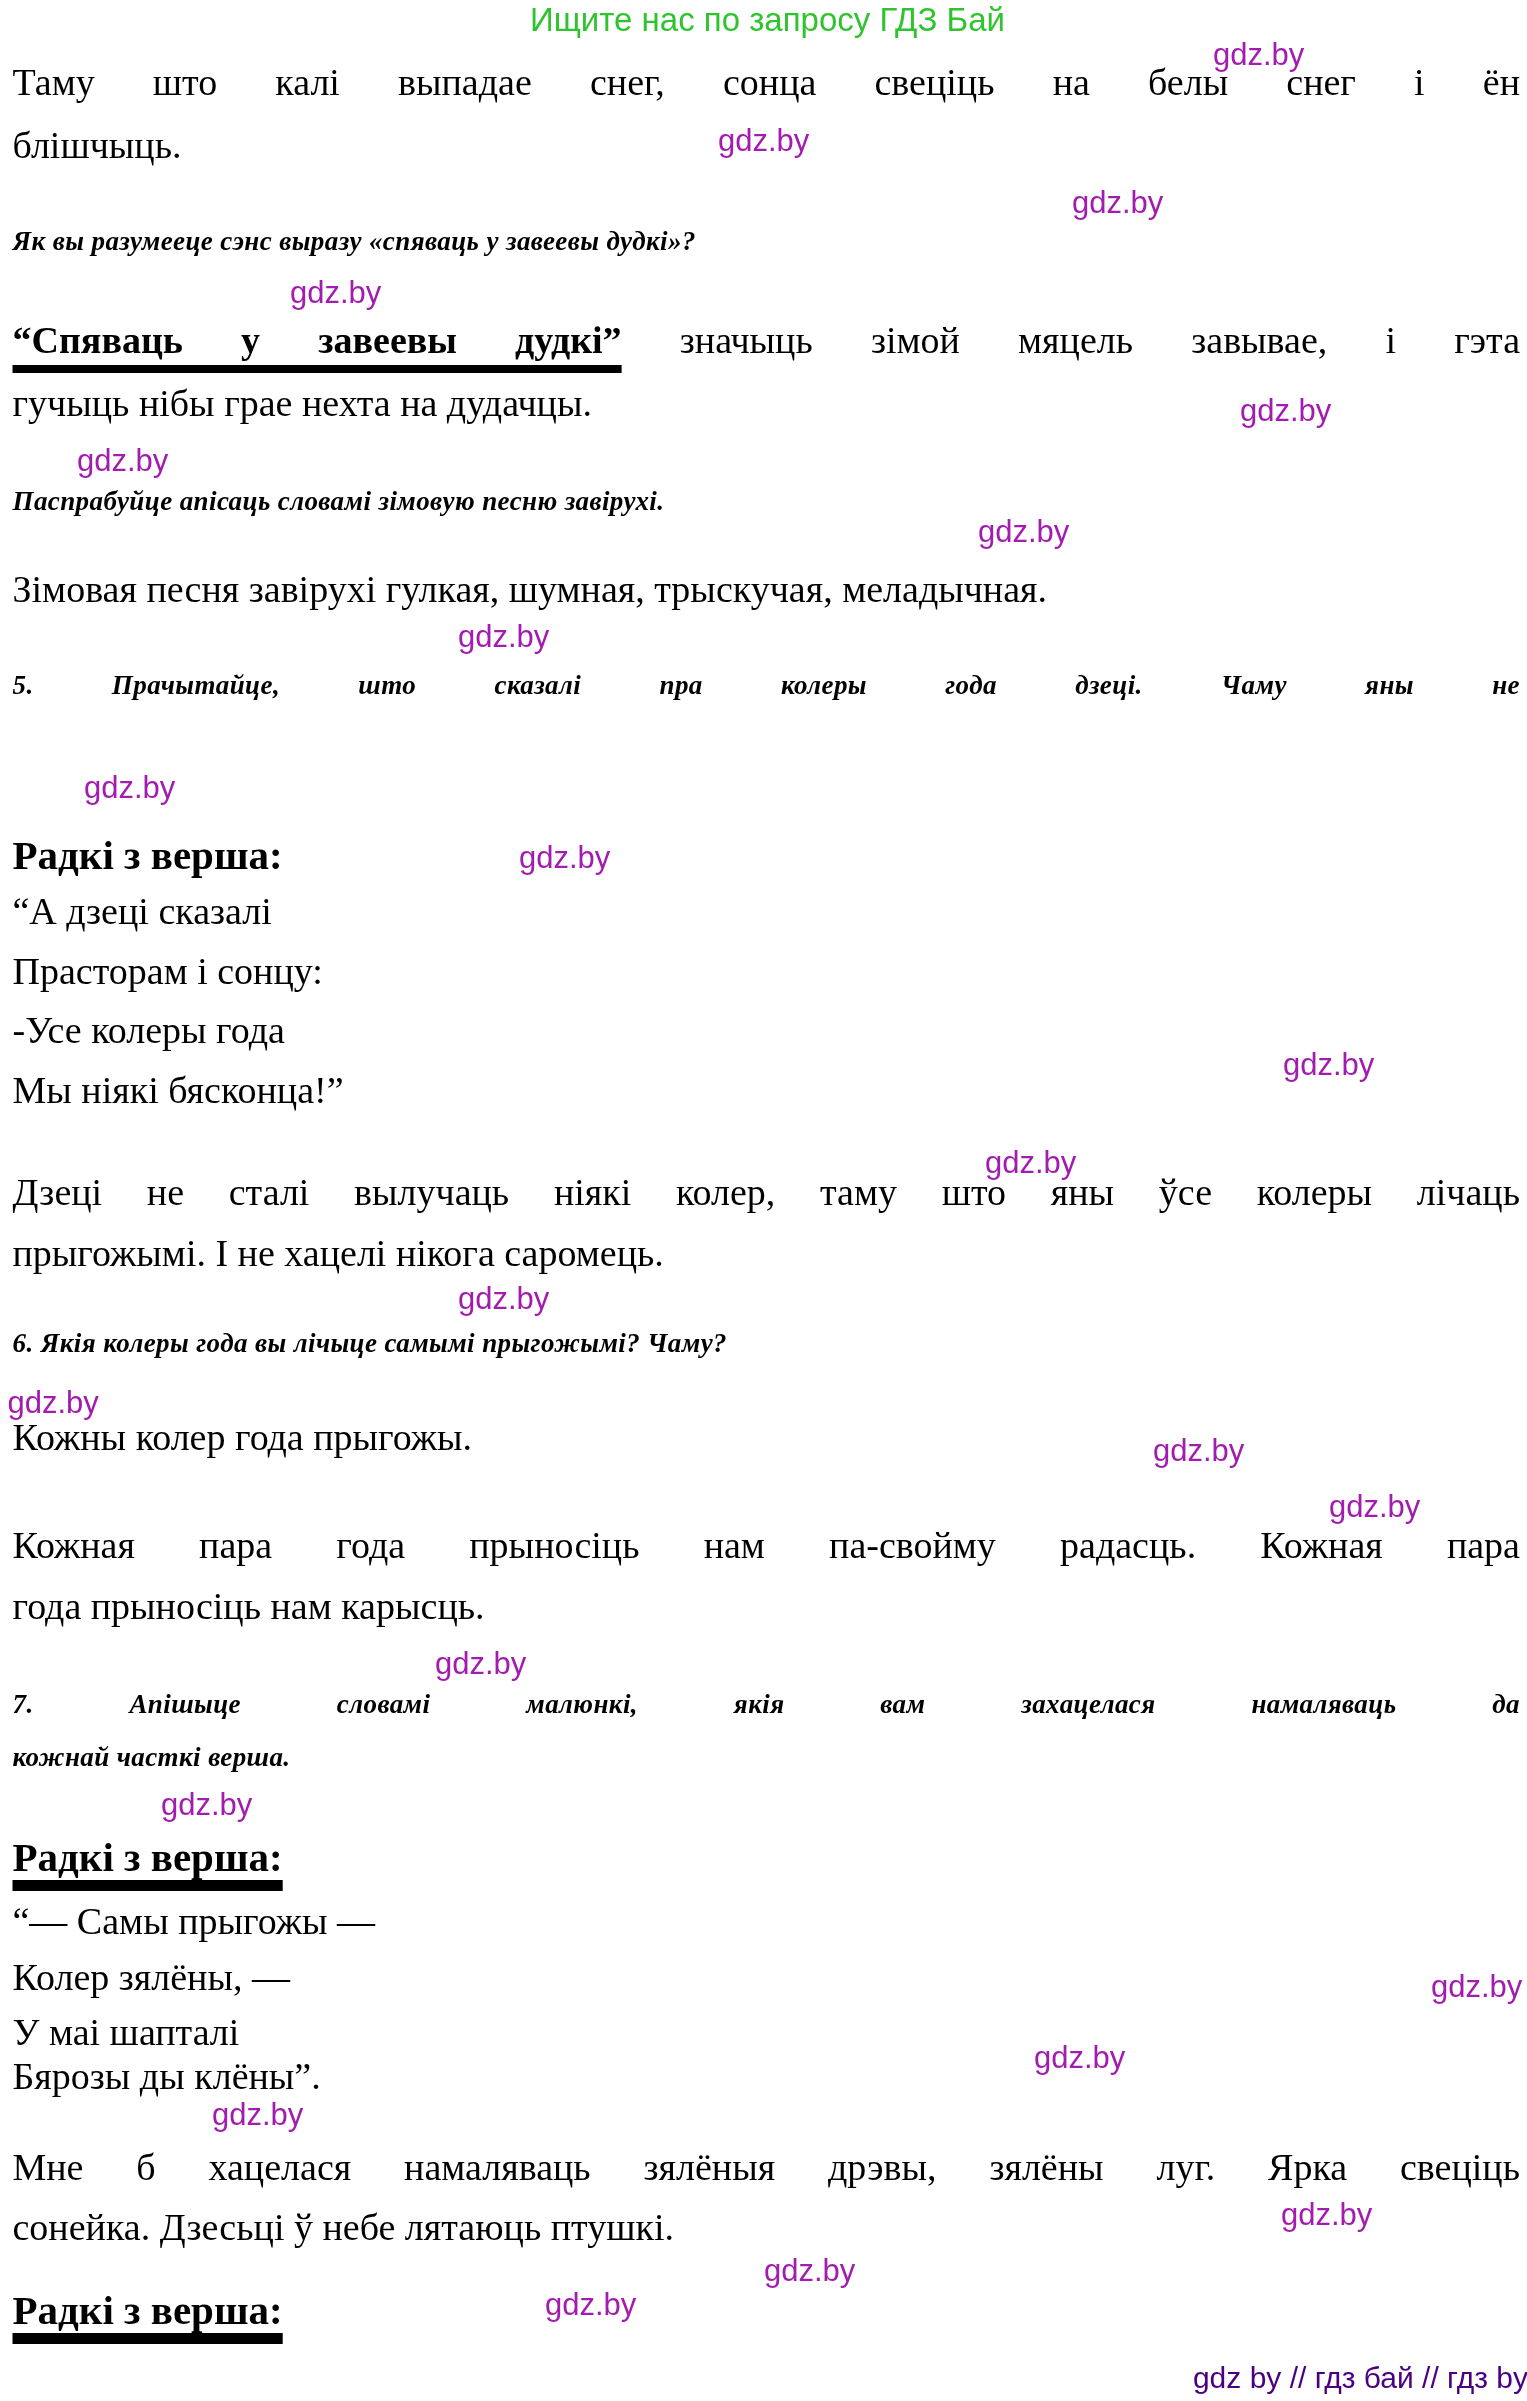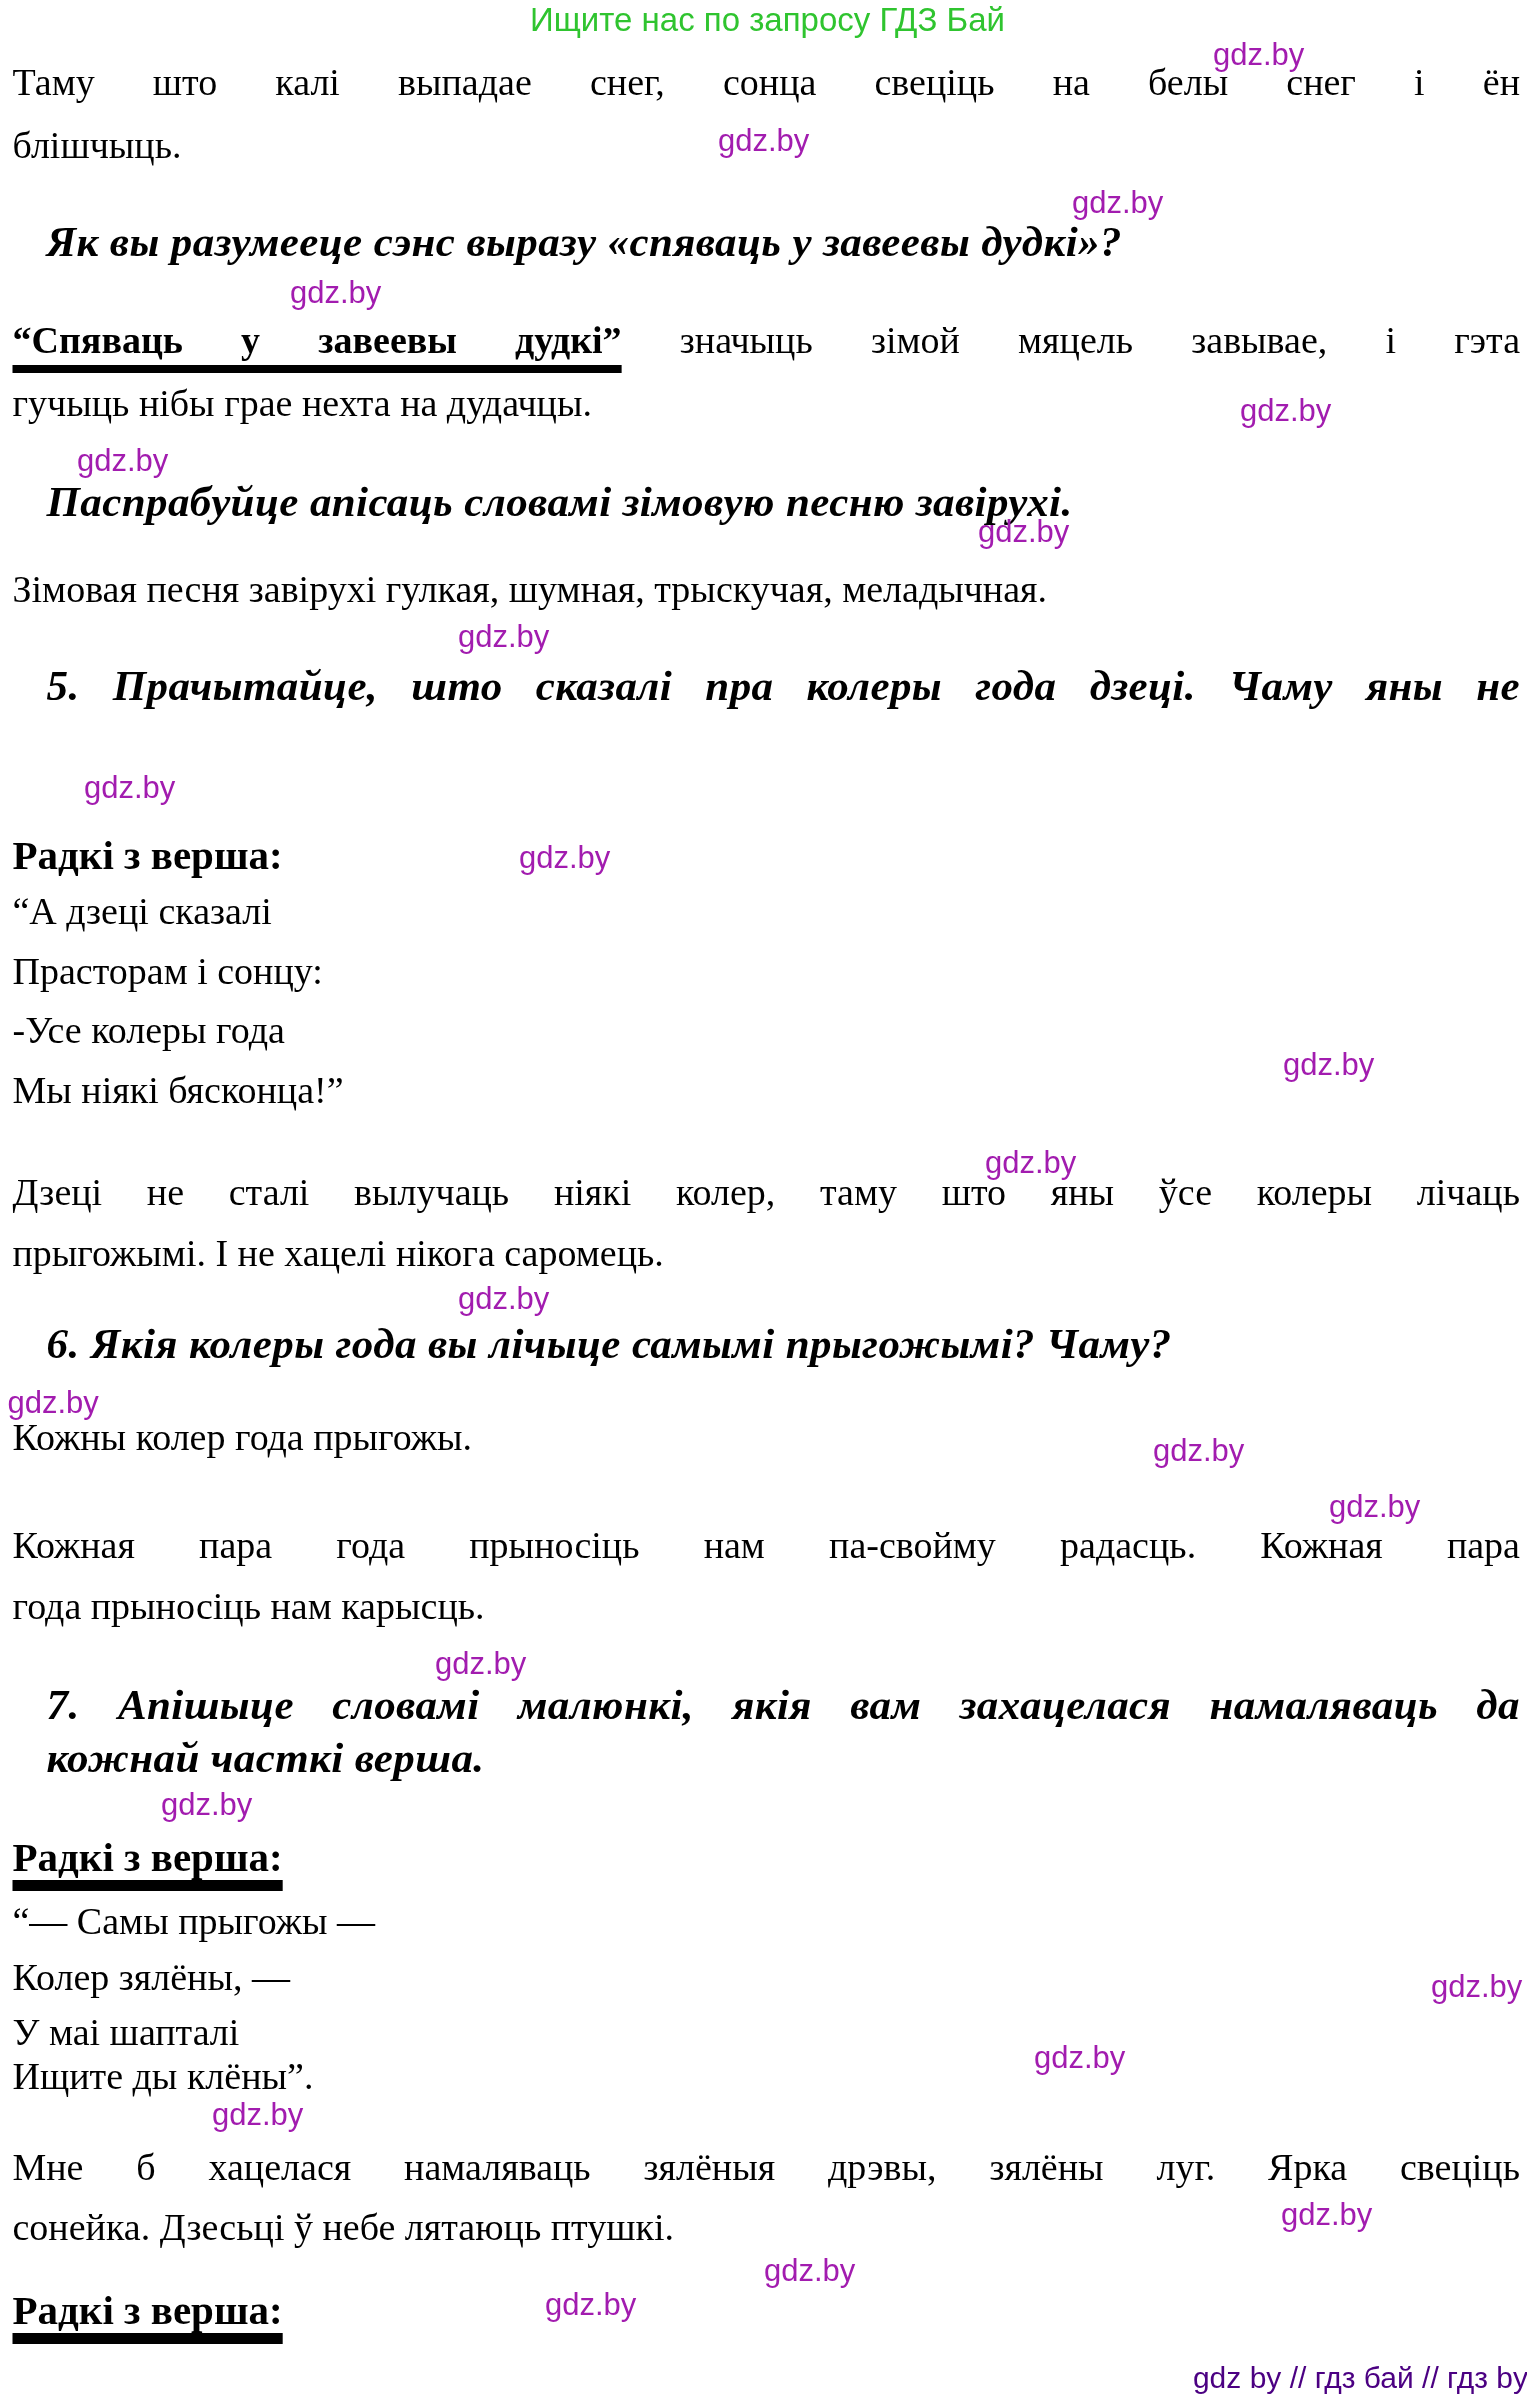--- a/index.html
+++ b/index.html
@@ -13,23 +13,23 @@
   }
   .abs{position:absolute;left:12.5px;right:8px;}
   .body-line{
     font-size:38px;line-height:45px;white-space:nowrap;
   }
   .jline{
     white-space:normal;
     text-align:justify;text-align-last:justify;
   }
   .head-italic{
-    font-size:43px;line-height:47px;
+    font-size:27px;line-height:47px;
     font-weight:bold;font-style:italic;
-    letter-spacing:0.4px;white-space:nowrap;margin-left:34px;
+    letter-spacing:0.4px;white-space:nowrap;
   }
   .head-j{white-space:normal;text-align:justify;text-align-last:justify;}
   .radki{
     font-size:41px;line-height:47px;font-weight:bold;white-space:nowrap;
   }
   .radki-u{
     text-decoration:underline;
     text-decoration-thickness:10.8px;
     text-underline-offset:9.2px;
   }
@@ -94,21 +94,21 @@
   <div class="abs body-line jline" style="top:1523px">Кожная пара года прыносіць нам па-свойму радасць.  Кожная пара</div>
   <div class="abs body-line" style="top:1584px">года прыносіць нам карысць.</div>
 
   <div class="abs head-italic head-j" style="top:1681px">7.  Апішыце словамі малюнкі, якія вам захацелася намаляваць да</div>
   <div class="abs head-italic" style="top:1734px">кожнай часткі верша.</div>
 
   <div class="abs radki" style="top:1834px"><span class="radki-u">Радкі з верша:</span></div>
   <div class="abs body-line" style="top:1899px">“— Самы прыгожы —</div>
   <div class="abs body-line" style="top:1955px"> Колер зялёны, —</div>
   <div class="abs body-line" style="top:2010px">У маі шапталі</div>
-  <div class="abs body-line" style="top:2054px">Ищите ды клёны”.</div>
+  <div class="abs body-line" style="top:2054px">Бярозы ды клёны”.</div>
 
   <div class="abs body-line jline" style="top:2145px">Мне б хацелася намаляваць зялёныя дрэвы, зялёны луг. Ярка свеціць</div>
   <div class="abs body-line" style="top:2205px">сонейка. Дзесьці ў небе лятаюць птушкі.</div>
 
   <div class="abs radki" style="top:2287px"><span class="radki-u">Радкі з верша:</span></div>
 
   <div class="purple-footer" style="color: rgb(75, 0, 130);">gdz by  //  гдз бай  //  гдз by</div>
 
   <div id="watermark-layer">
       <span class="wm" style="left: 1213px; top: 37px;">gdz.by</span>

